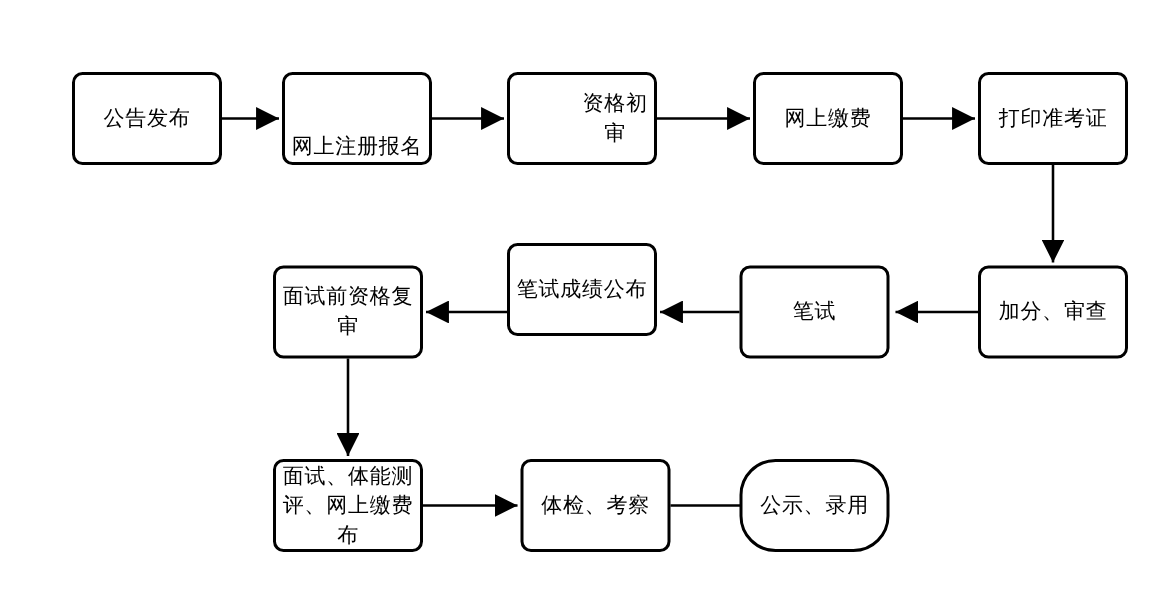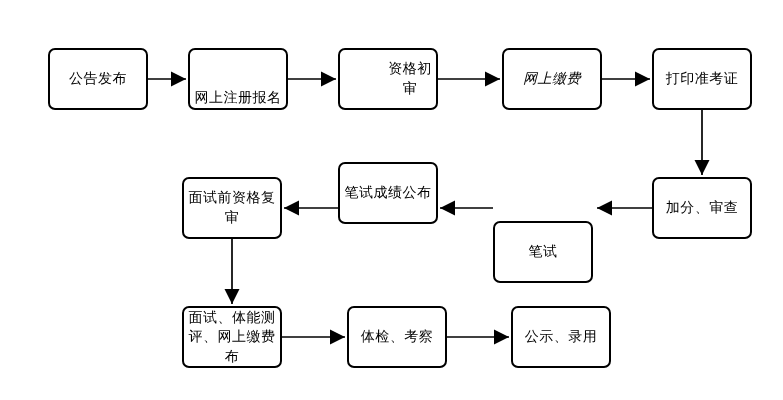--- a/index.html
+++ b/index.html
@@ -39,31 +39,31 @@
     line-height: 1.4;
     color: #000000;
     text-align: center;
     white-space: pre-line;
     letter-spacing: 0.5px;
   }
   
   .n0  { left: 48px;  top: 48px; }
   .n1  { left: 188px; top: 48px; align-items: flex-end; }
   .n2  { left: 338px; top: 48px; padding-left: 44px; }
-  .n3  { left: 502px; top: 48px; font-style: italic; }
+  .n3  { left: 502px; top: 48px; }
   .n4  { left: 652px; top: 48px; }
   
   .n5  { left: 652px; top: 177px; }
-  .n6  { left: 493px; top: 177px; margin-top: 44px; }
+  .n6  { left: 493px; top: 177px; }
   .n7  { left: 338px; top: 162px; }
   .n8  { left: 182px; top: 177px; }
   
   .n9  { left: 182px; top: 306px; }
   .n10 { left: 347px; top: 306px; }
-  .n11 { left: 511px; top: 306px; }
+  .n11 { left: 493px; top: 306px; border-radius: 24px; }
   .arrow-line {
     stroke: #000000;
     stroke-width: 1.7;
   }
 </style>
 </head>
 <body>
 
 <div class="canvas">
 

